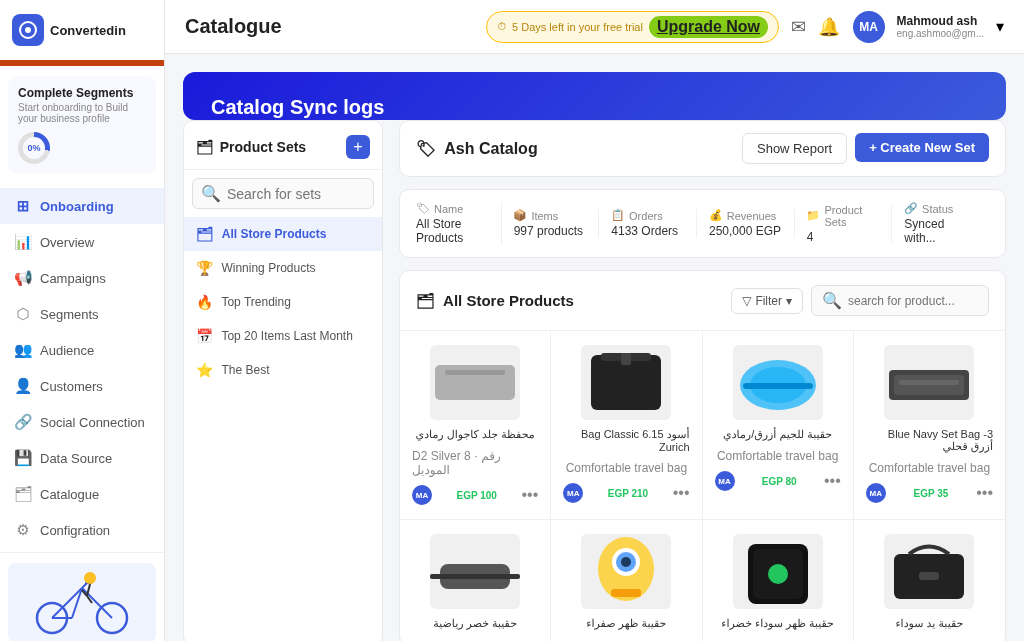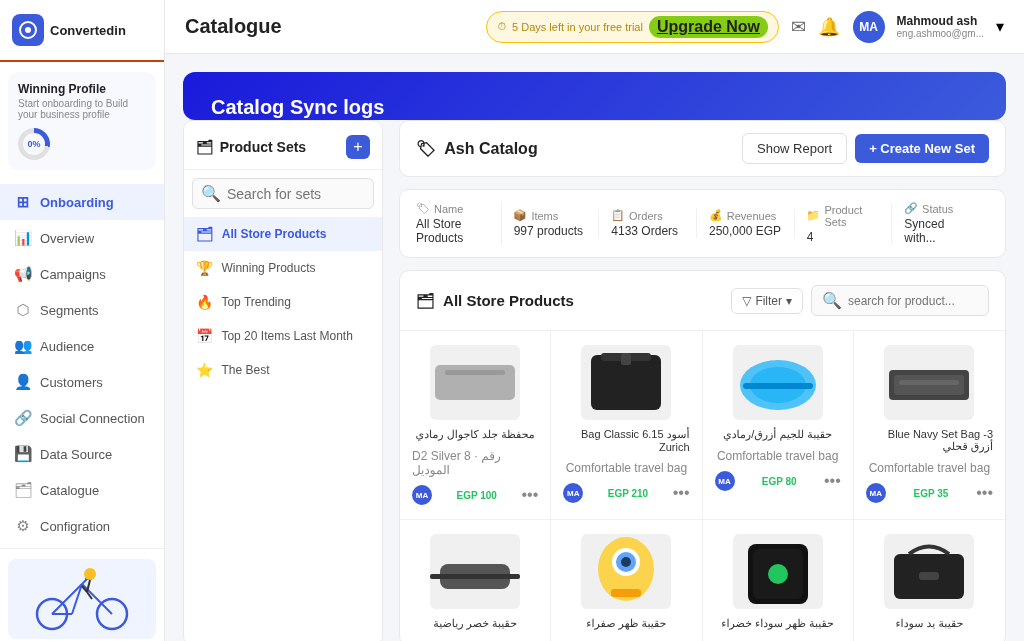--- a/index.html
+++ b/index.html
@@ -14,21 +14,21 @@
       display: flex;
       flex-direction: column;
       height: 641px;
       overflow-y: auto;
     }
     .sidebar-logo {
       display: flex;
       align-items: center;
       gap: 6px;
       padding: 14px 12px;
-      border-bottom: 2px solid #c2410c;
+      border-bottom: 6px solid #c2410c;
     }
     .logo-icon {
       width: 32px; height: 32px;
       background: #3b5bdb;
       border-radius: 8px;
       display: flex; align-items: center; justify-content: center;
       color: #fff; font-size: 14px; font-weight: bold;
     }
     .logo-text { font-size: 13px; font-weight: 700; color: #222; }
 
@@ -207,21 +207,21 @@
     .catalog-main { flex: 1; display: flex; flex-direction: column; gap: 12px; }
 
     .catalog-header-row {
       display: flex; align-items: center; justify-content: space-between;
       background: #fff;
       border-radius: 10px;
       border: 1px solid #e8e8e8;
       padding: 12px 16px;
     }
     .catalog-name { font-size: 16px; font-weight: 700; color: #222; display: flex; align-items: center; gap: 8px; }
-    .catalog-actions { display: flex; align-items: center; gap: 8px; }
+    .catalog-actions { display: flex; align-items: flex-start; gap: 8px; }
     .show-report-btn {
       border: 1px solid #e0e0e0;
       background: #fff;
       border-radius: 6px;
       padding: 7px 14px;
       font-size: 13px;
       color: #333;
       cursor: pointer;
     }
     .create-set-btn {
@@ -347,21 +347,21 @@
     <div class="logo-icon">
       <svg width="20" height="20" viewBox="0 0 20 20">
           <circle cx="10" cy="10" r="8" fill="none" stroke="white" stroke-width="2"></circle>
           <circle cx="10" cy="10" r="3" fill="white"></circle>
         </svg>
     </div>
     <span class="logo-text">Convertedin</span>
   </div>
 
   <div class="profile-card">
-    <div class="profile-card-title">Winning Profile</div>
+    <div class="profile-card-title">Complete Segments</div>
     <div class="profile-card-sub">Start onboarding to Build your business profile</div>
     <div class="profile-progress">
       <div class="progress-circle">
         <div class="progress-inner">0%</div>
       </div>
     </div>
   </div>
 
   <nav class="nav-section">
   <div class="nav-item active">

